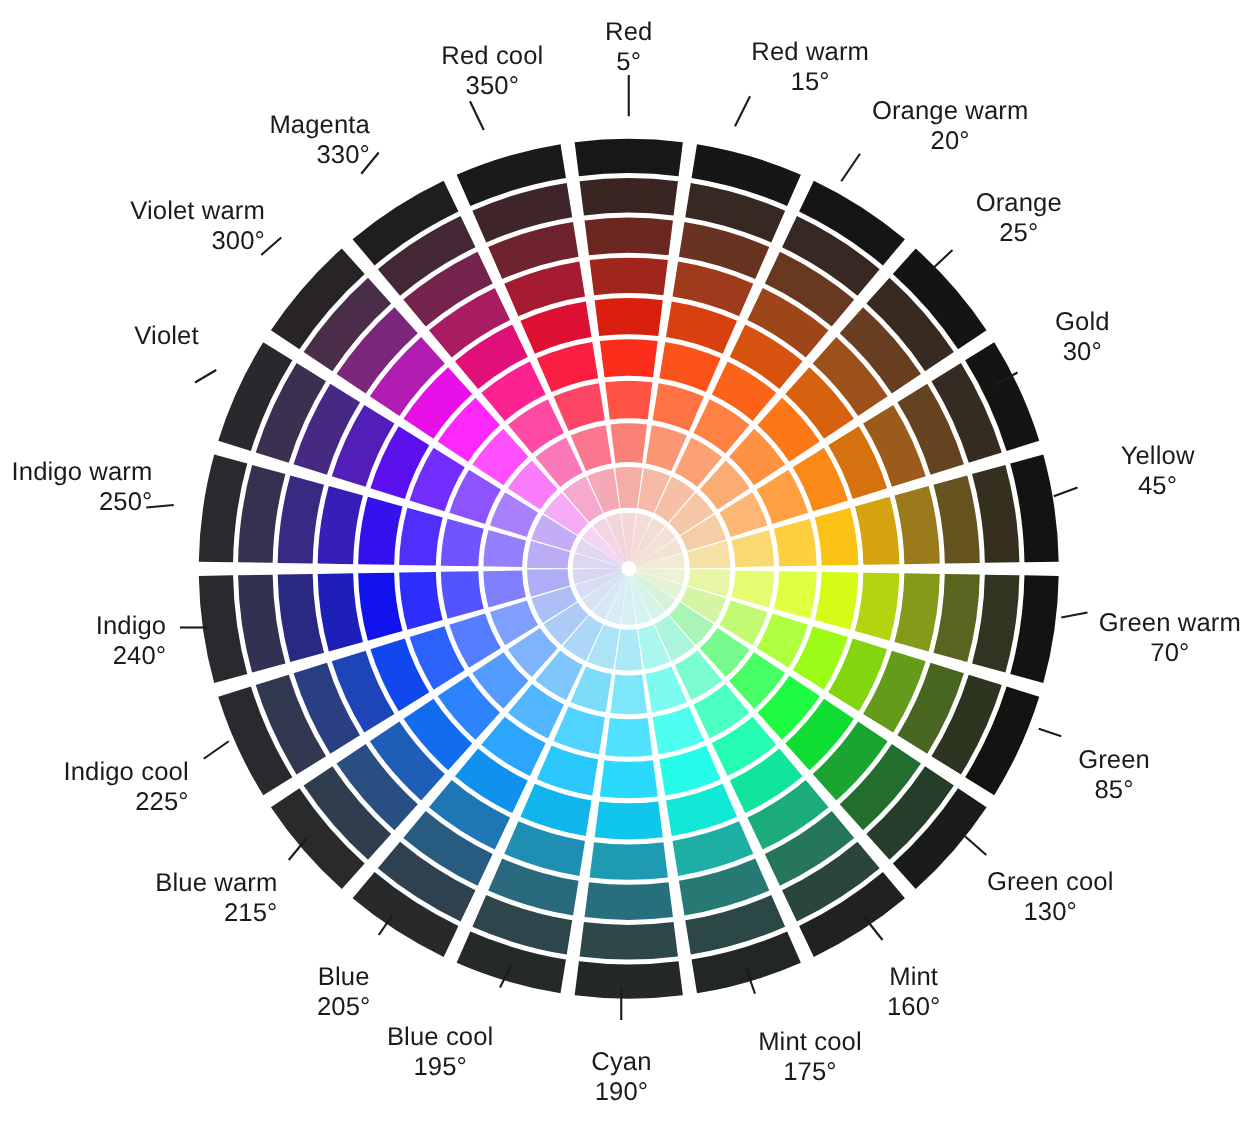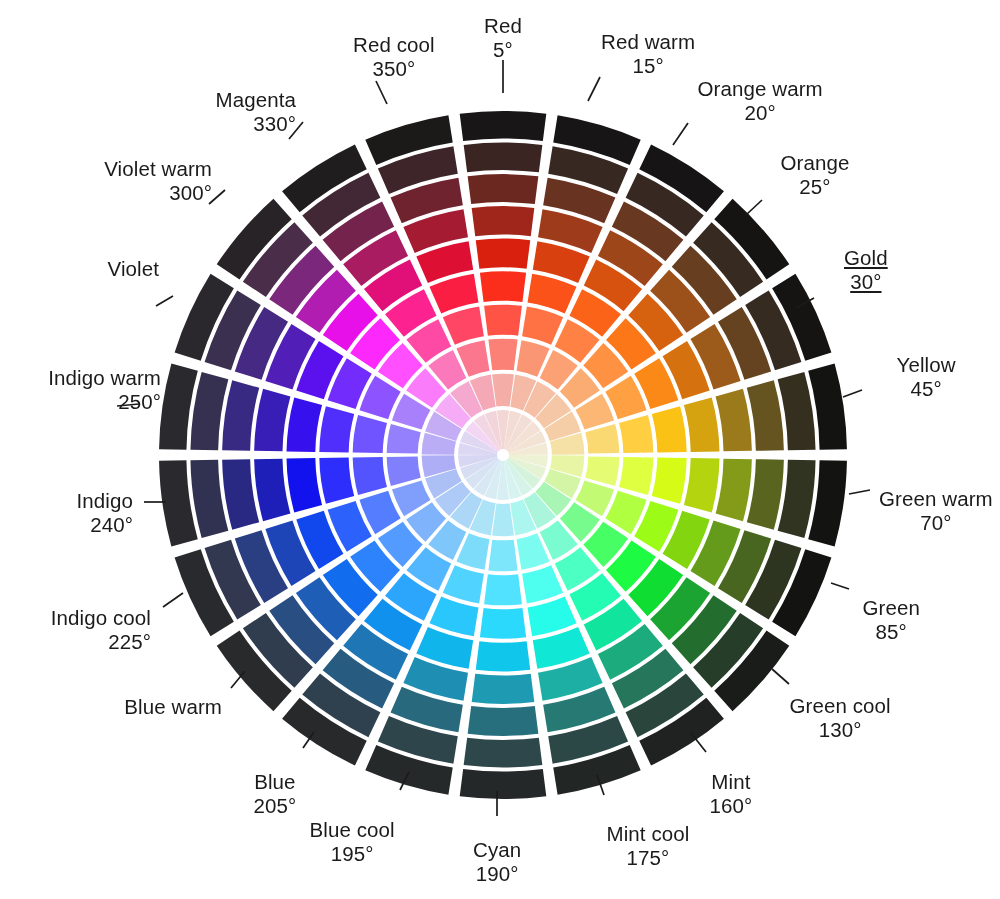--- a/index.html
+++ b/index.html
@@ -287,21 +287,21 @@
         <span class="dg">15°</span>
       </div>
       <div class="lbl al-c" style="top: 77px; left: 697.5px;">
         <span class="nm">Orange warm</span>
         <span class="dg">20°</span>
       </div>
       <div class="lbl al-c" style="top: 151px; left: 780.5px;">
         <span class="nm">Orange</span>
         <span class="dg">25°</span>
       </div>
-      <div class="lbl al-c" style="top: 246px; left: 844px; text-decoration: underline;">
+      <div class="lbl al-c" style="top: 246px; left: 844px;">
         <span class="nm">Gold</span>
         <span class="dg">30°</span>
       </div>
       <div class="lbl al-c" style="top: 353px; left: 881.5px; margin-left: 15px;">
         <span class="nm">Yellow</span>
         <span class="dg">45°</span>
       </div>
       <div class="lbl al-c" style="top: 487px; left: 879px;">
         <span class="nm">Green warm</span>
         <span class="dg">70°</span>
@@ -329,30 +329,31 @@
       <div class="lbl al-c" style="top: 818px; left: 309.5px;">
         <span class="nm">Blue cool</span>
         <span class="dg">195°</span>
       </div>
       <div class="lbl al-c" style="top: 770px; left: 253.5px;">
         <span class="nm">Blue</span>
         <span class="dg">205°</span>
       </div>
       <div class="lbl al-r" style="top: 695px; left: 0px; width: 222px;">
         <span class="nm">Blue warm</span>
+        <span class="dg">215°</span>
       </div>
       <div class="lbl al-r" style="top: 606px; left: 0px; width: 151px;">
         <span class="nm">Indigo cool</span>
         <span class="dg">225°</span>
       </div>
       <div class="lbl al-r" style="top: 489px; left: 0px; width: 133px;">
         <span class="nm">Indigo</span>
         <span class="dg">240°</span>
       </div>
-      <div class="lbl al-r" style="top: 366px; left: 0px; width: 122px; margin-left: 39px;">
+      <div class="lbl al-r" style="top: 366px; left: 0px; width: 122px;">
         <span class="nm">Indigo warm</span>
         <span class="dg">250°</span>
       </div>
       <div class="lbl al-r" style="top: 257px; left: 0px; width: 159px;">
         <span class="nm">Violet</span>
       </div>
       <div class="lbl al-r" style="top: 157px; left: 0px; width: 212px;">
         <span class="nm">Violet warm</span>
         <span class="dg">300°</span>
       </div>

